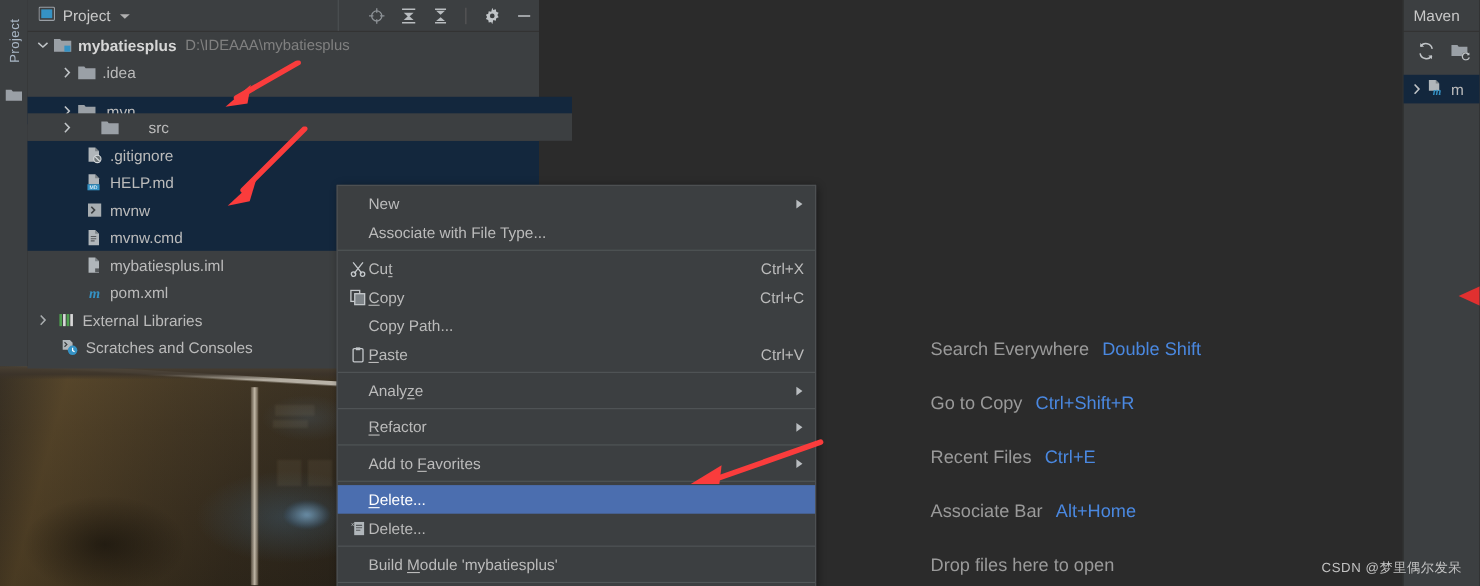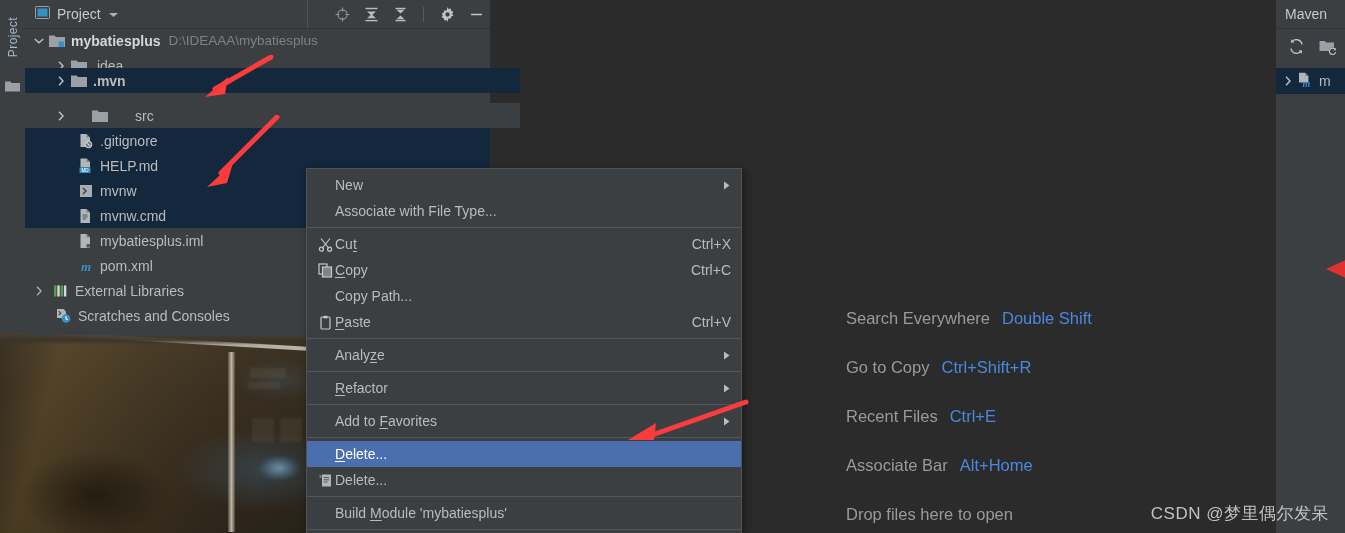--- a/index.html
+++ b/index.html
@@ -136,21 +136,21 @@
     padding-left:9px;border-bottom:1px solid #323232;
   }
   #maven-header .mtitle{font-size:14px;color:#c8c8c8;}
   #maven-toolbar{position:absolute;left:0;top:28px;width:70px;height:40px;display:flex;align-items:center;gap:14px;padding-left:12px;}
   #maven-tree{position:absolute;left:0;top:68px;width:70px;}
   #maven-tree .mrow{height:26px;display:flex;align-items:center;gap:5px;padding-left:8px;background:#13273d;font-size:14px;color:#bbbbbb;}
 
   
   .arrow{position:absolute;pointer-events:none;}
   #csdn-watermark{
-    position:absolute;right:16px;bottom:8px;font-size:17px;color:#cfcfcf;
+    position:absolute;right:16px;bottom:8px;font-size:12px;color:#cfcfcf;
     font-family:"Liberation Sans","DejaVu Sans",sans-serif;opacity:.92;letter-spacing:.5px;
   }
 </style>
 </head>
 <body>
 
 <div class="root">
 
   <div id="editor-area"></div>
 
@@ -285,21 +285,21 @@
             </svg>
         </span>
         <span class="ic">
           <svg width="16" height="14" viewBox="0 0 16 14">
               <path d="M0 1.5h5.6l1.3 1.6H16V13H0z" fill="#9aa0a6"></path>
             </svg>
         </span>
         <span class="lbl">.idea</span>
       </div>
 
-      <div class="trow sel-nav" style="top:40px;padding-left:30px;font-weight:bold;">
+      <div class="trow sel-nav" style="top:60px;padding-left:30px;">
         <span class="chev">
           <svg width="8" height="10" viewBox="0 0 8 10">
               <path d="M2 0.8l4 4.2-4 4.2" fill="none" stroke="#c0c4c7" stroke-width="1.4"></path>
             </svg>
         </span>
         <span class="ic">
           <svg width="16" height="14" viewBox="0 0 16 14">
               <path d="M0 1.5h5.6l1.3 1.6H16V13H0z" fill="#9aa0a6"></path>
             </svg>
         </span>

